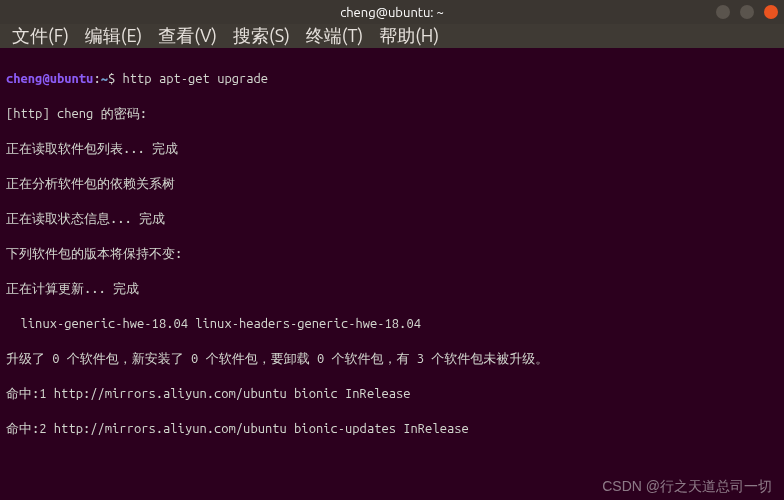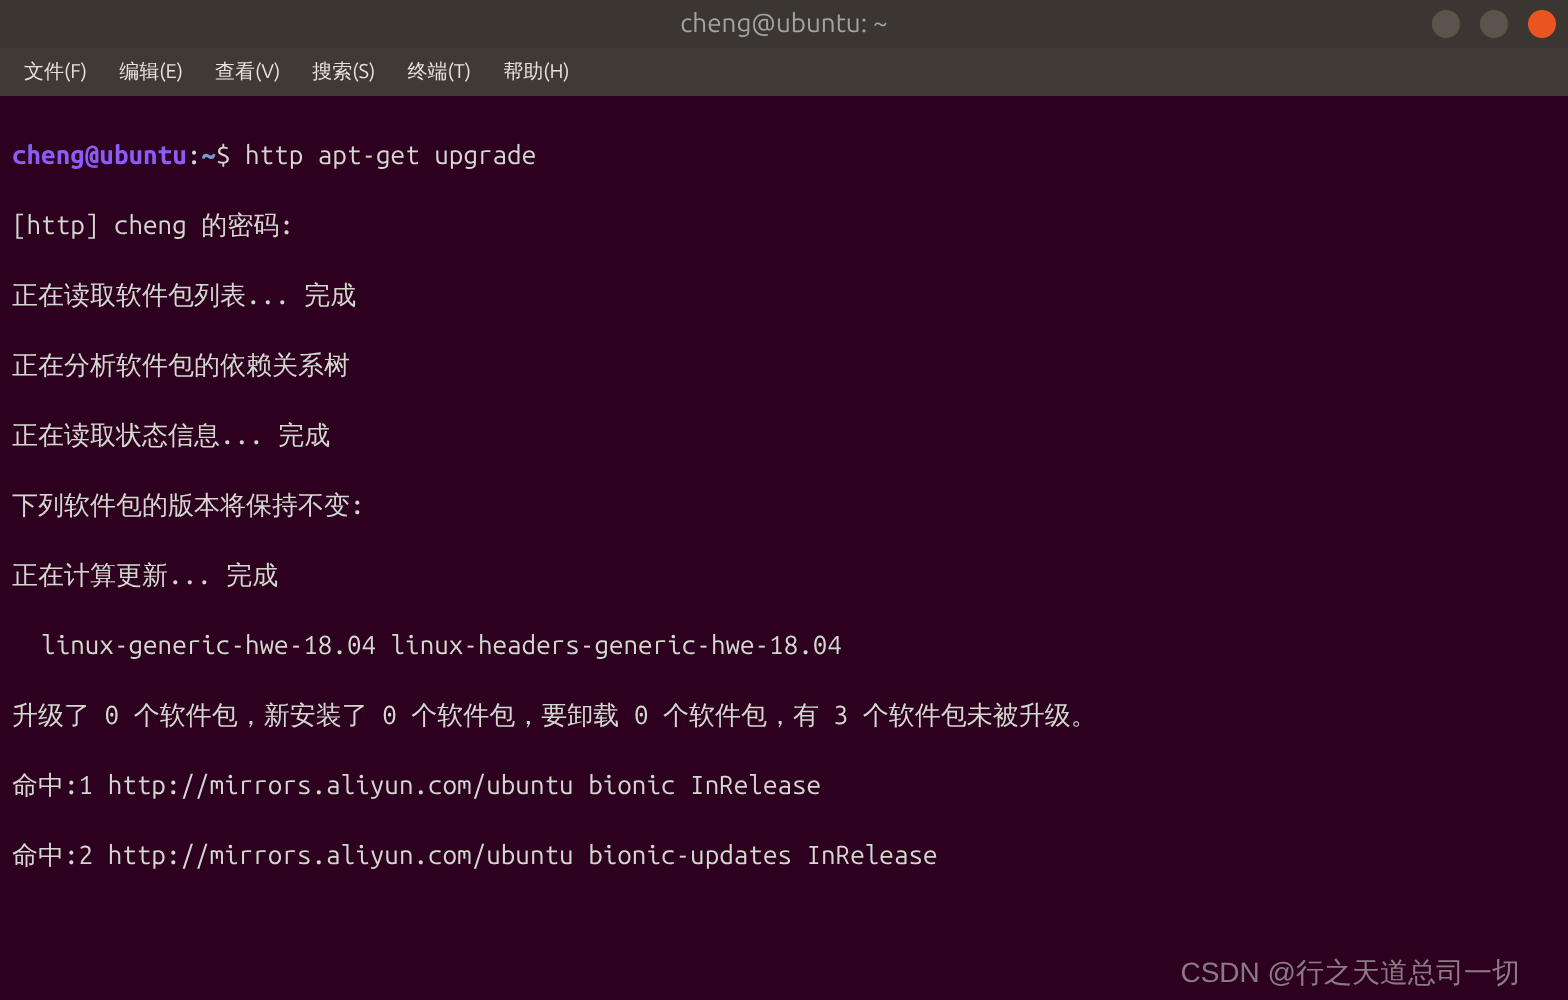--- a/index.html
+++ b/index.html
@@ -11,21 +11,21 @@
   font-size: 13px;
   overflow: hidden;
   position: relative;
 }
 .titlebar {
   background: #3b3631;
   height: 24px;
   display: flex;
   align-items: center;
   justify-content: center;
-  color: #a3a3a3;
+  color: #ffffff;
   font-family: "Ubuntu", sans-serif;
   font-size: 13px;
   position: relative;
 }
 .window-controls {
   position: absolute;
   right: 6px;
   display: flex;
   gap: 10px;
   align-items: center;
@@ -33,37 +33,37 @@
 .ctrl { width: 14px; height: 14px; border-radius: 50%; background: #5a544d; display: flex; align-items: center; justify-content: center; font-size: 9px; color: #333; }
 .ctrl.close { background: #e95420; }
 .menubar {
   background: #3f3a34;
   height: 24px;
   display: flex;
   align-items: center;
   padding: 0 6px;
   color: #e6e1dc;
   font-family: "Ubuntu", sans-serif;
-  font-size: 10px;
+  font-size: 18px;
   gap: 4px;
 }
 .menu-item { padding: 2px 6px; cursor: pointer; }
 .terminal {
   padding: 4px 6px;
   color: #d3d7cf;
   line-height: 1.35;
   white-space: pre;
 }
 .prompt-user { color: #8b5cf6; font-weight: bold; }
 .prompt-path { color: #729fcf; font-weight: bold; }
 .prompt-colon { color: #d3d7cf; }
 .watermark {
   position: absolute;
   bottom: 4px;
-  right: 24px;
+  right: 12px;
   color: rgba(220,220,220,0.55);
   font-family: sans-serif;
   font-size: 14px;
 }
 </style>
 </head>
 <body>
 
 <div class="titlebar">
   <span>cheng@ubuntu: ~</span>

